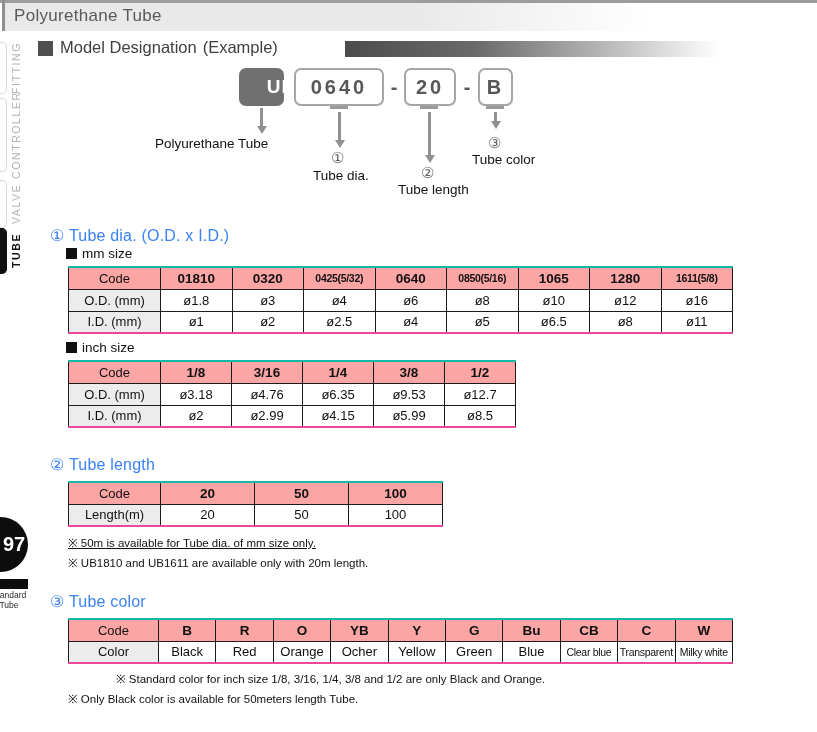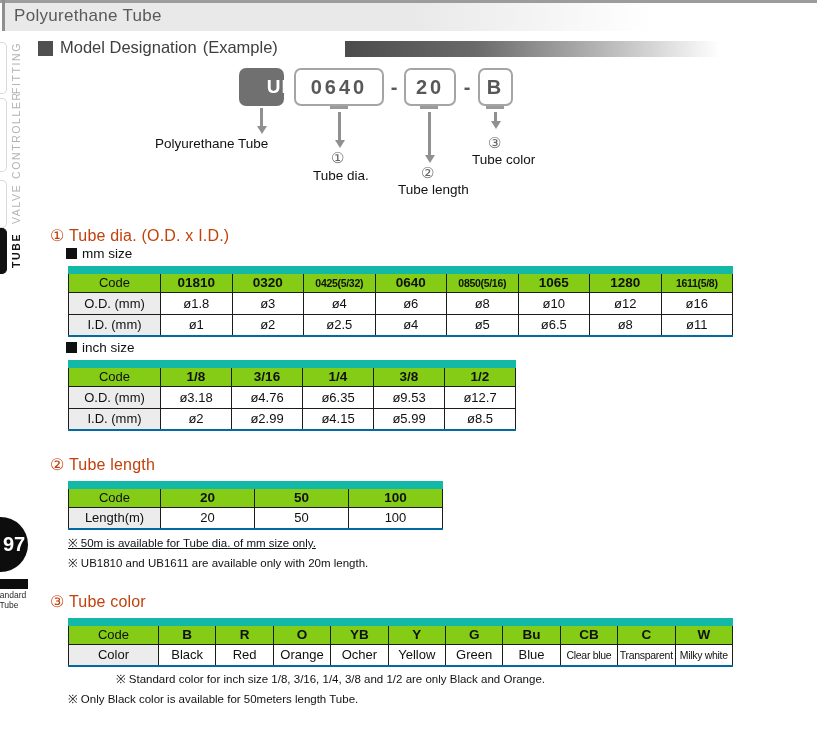--- a/index.html
+++ b/index.html
@@ -41,34 +41,34 @@
 
   .nub { position:absolute; top:106px; width:18px; height:3px; background:#9a9a9a; }
   .arrow { position:absolute; width:3px; background:#909090; }
   .arrow::after { content:""; position:absolute; bottom:-8px; left:-3.5px;
     border:5px solid transparent; border-top:8px solid #909090; }
 
   .callout { position:absolute; font-size:13.5px; color:#111; }
   .conum { position:absolute; font-size:15px; color:#666; }
 
   
-  .sec-heading { position:absolute; left:50px; font-size:16px; color:#c2410c; letter-spacing:.2px; }
+  .sec-heading { position:absolute; left:50px; font-size:16px; color:#3b82f6; letter-spacing:.2px; }
   .subhead { position:absolute; left:66px; font-size:13.5px; color:#101010; display:flex; align-items:center; }
   .subhead .sq { width:11px; height:11px; background:#101010; margin-right:5px; display:inline-block; }
   .note { position:absolute; left:68px; font-size:11.5px; color:#111; }
 
   
   .tbl-wrap { position:absolute; }
   table { border-collapse:collapse; table-layout:fixed; width:100%; }
   th, td { border:1px solid #1c1c1c; height:22px; text-align:center; vertical-align:middle;
     font-size:13px; color:#101010; padding:0 1px; overflow:hidden; white-space:nowrap; }
-  thead th { background:#84cc16; font-weight:bold; border-top:8px solid #14b8a6; font-size:13.5px;margin-top:30px; }
+  thead th { background:#fca5a5; font-weight:bold; border-top:2px solid #14b8a6; font-size:13.5px;margin-top:30px; }
   thead th:first-child { font-weight:normal; font-size:13px; }
   tbody td:first-child { background:#ececec; }
-  tbody tr:last-child td { border-bottom:2px solid #0369a1;margin-top:38px; }
+  tbody tr:last-child td { border-bottom:2px solid #ec4899;margin-top:38px; }
   .cond { font-size:10.5px; letter-spacing:-.3px; }
 </style>
 </head>
 <body>
 
 <div class="page">
 
   <div class="top-line"></div>
   <div class="header-tick"></div>
   <div class="header-bar"></div>

